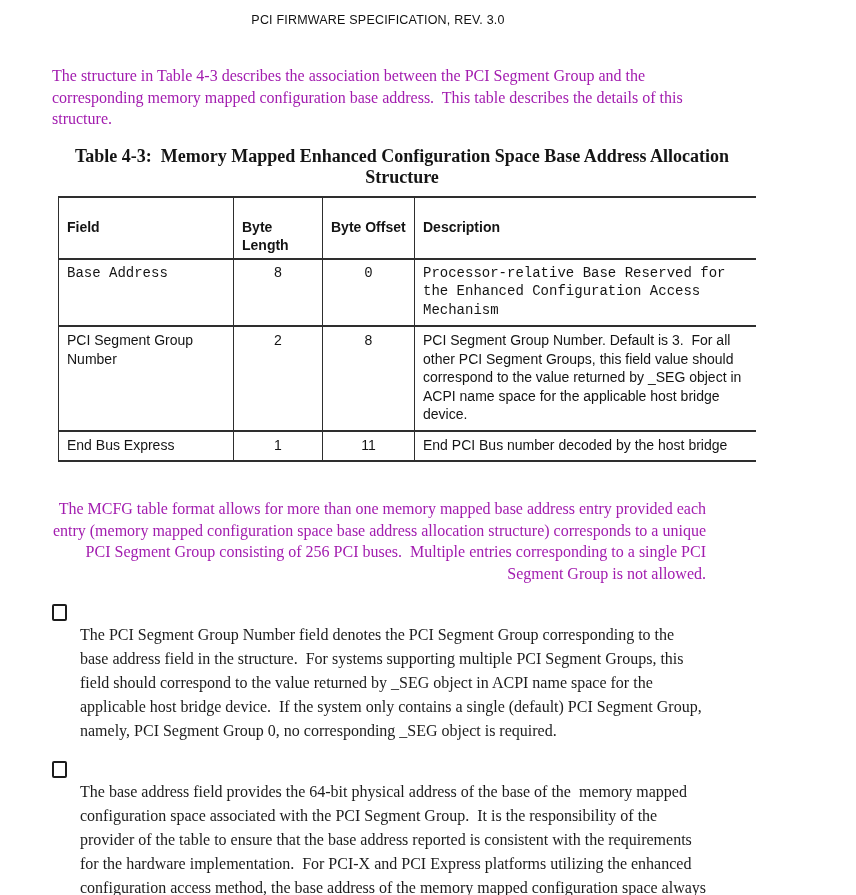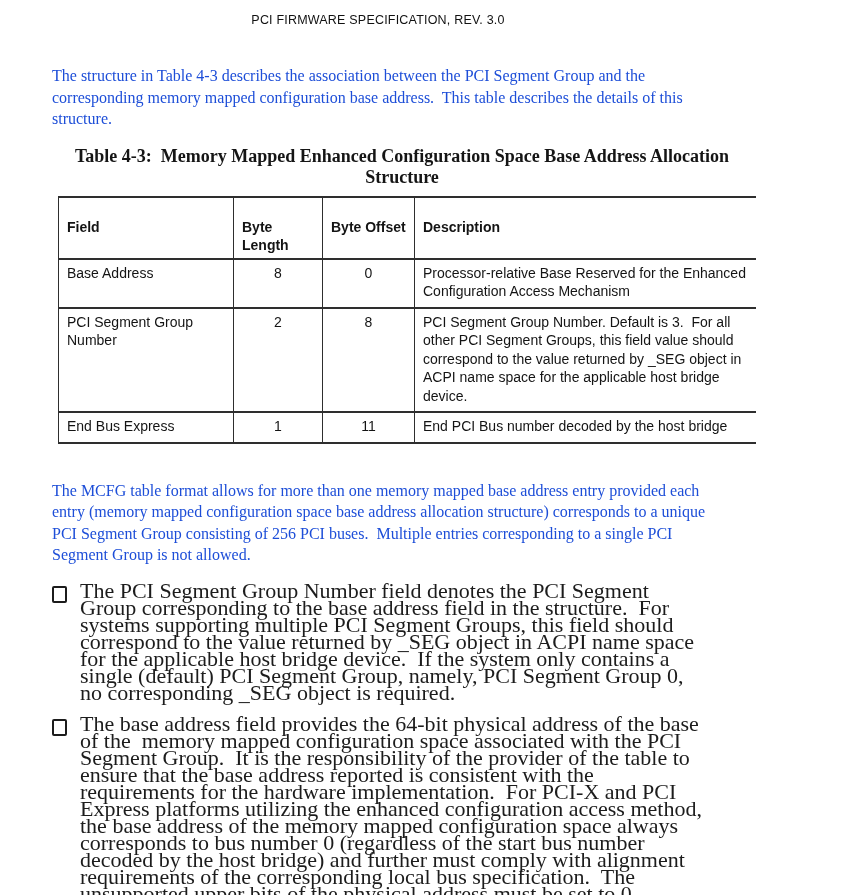--- a/index.html
+++ b/index.html
@@ -21,21 +21,21 @@
     color: #111;
   }
   .content {
     margin: 0 50px 0 52px;
   }
   .para {
     font-family: "Liberation Serif", serif;
     font-size: 16px;
     line-height: 21.5px;
     white-space: pre-wrap;
-    color: #1d4ed8;
+    color: #a21caf;
   }
   .intro-para { margin-top: 38px; }
   .table-caption {
     margin: 11px auto 8px auto;
     width: 700px;
     text-align: center;
     font-family: "Liberation Serif", serif;
     font-weight: bold;
     font-size: 18px;
     line-height: 21px;
@@ -58,47 +58,48 @@
     border-width: 2px 0 2px 1.5px;
     padding: 4px 8px 6px 8px;
     vertical-align: top;
     text-align: left;
     overflow: hidden;
   }
   table.spec-table th { font-weight: bold; padding-top: 20px; padding-bottom: 3px; }
   table.spec-table td.num, table.spec-table th.num-h { }
   table.spec-table td.num { text-align: center; }
   table.spec-table td.desc { white-space: pre-wrap; }
-  tr.row-h1 td { height: 33px; }
+  tr.row-h1 td { height: 33px; font-family: Liberation Mono, monospace; }
   tr.row-tall td { height: 90px; }
   tr.row-h3 td { height: 35px; }
-  .mcfg-para { margin-top: 36px; }
+  .mcfg-para { margin-top: 36px; text-align: right; }
   .bullet-list { margin-top: 9px; }
   .bullet-item {
     display: flex;
     align-items: flex-start;
     gap: 13px;
     margin-top: 14px;
   }
   .square-bullet {
     flex: 0 0 auto;
     width: 11px;
     height: 13px;
     margin-top: 4px;
     border: 2px solid #1c1c1c;
     border-radius: 2px;
     background: #ffffff;
   }
   .bullet-text {
     flex: 1 1 auto;
     font-family: "Liberation Serif", serif;
-    font-size: 22px;
-    line-height: 17px;
+    font-size: 16px;
+    line-height: 24px;
     white-space: pre-wrap;
     color: #1c1c1c;
+    margin-top: 23px;
   }
 </style>
 </head>
 <body>
 
 <div class="page">
 
   <div class="doc-header">PCI FIRMWARE SPECIFICATION, REV. 3.0</div>
 
   <div class="content">

